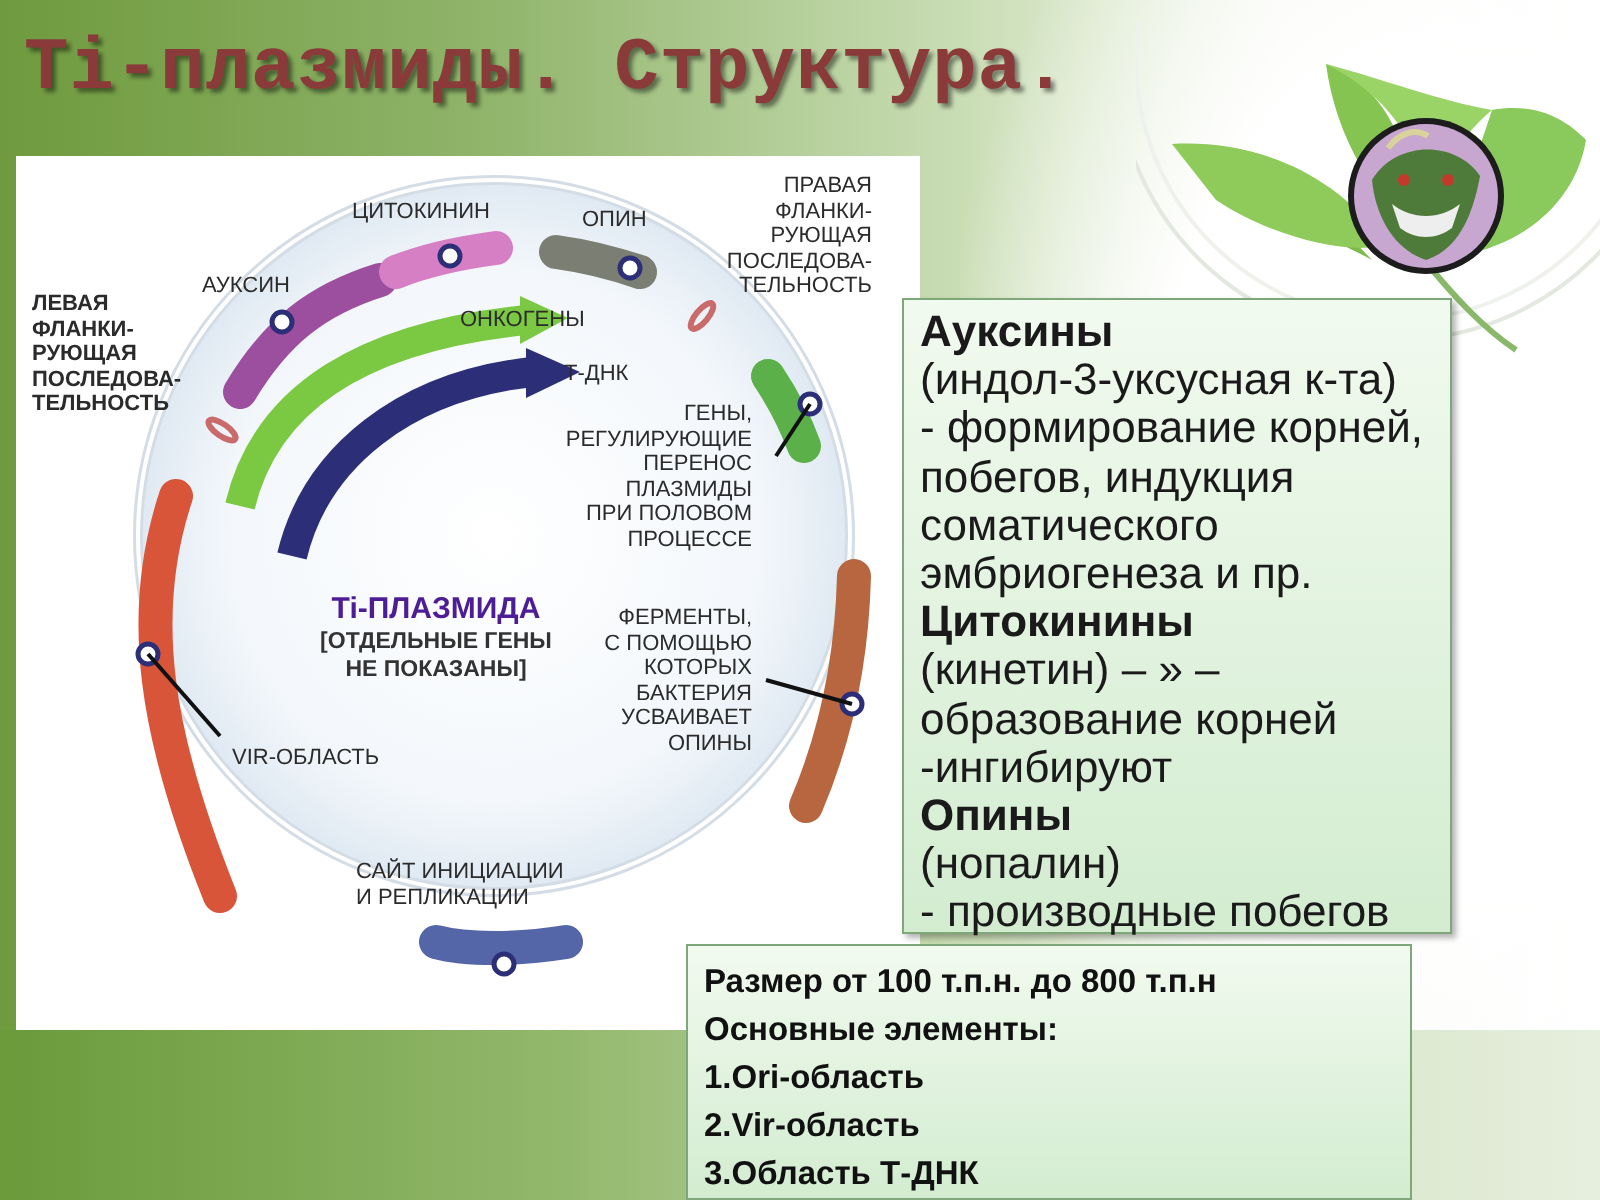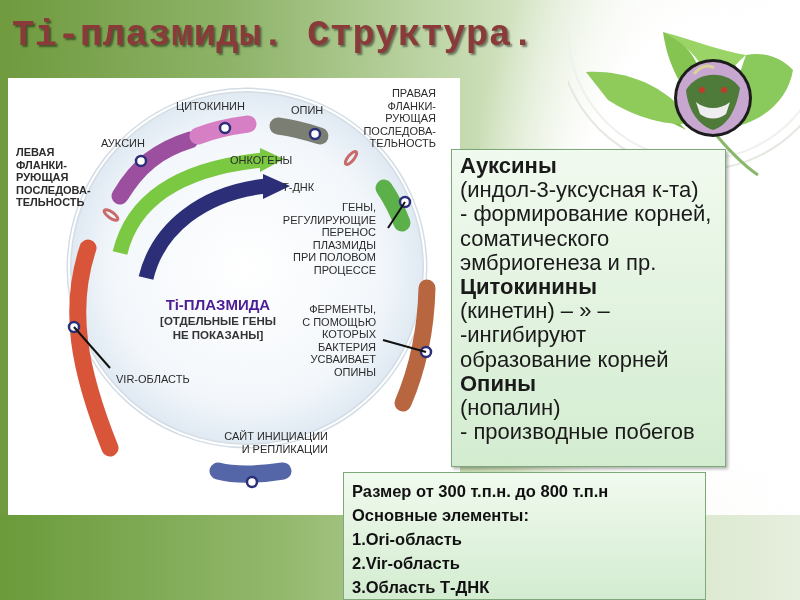--- a/index.html
+++ b/index.html
@@ -25,21 +25,21 @@
   .diagram-frame {
     position:absolute; left:8px; top:78px; width:452px; height:437px;
     background:#ffffff; overflow:hidden;
   }
   .diagram-frame svg { position:absolute; left:0; top:0; }
   .lbl {
     position:absolute; font-family:"Liberation Sans", sans-serif;
     font-size:11px; color:#2b2b2b; line-height:12.5px; text-transform:uppercase;
   }
   .lbl.r { text-align:right; }
-  .lbl.c { text-align:right; }
+  .lbl.c { text-align:left; }
   .center-title {
     position:absolute; left:130px; top:218px; width:160px; text-align:center;
     font-weight:bold; font-size:15px; color:#4c1d95;
   }
   .center-sub {
     position:absolute; left:120px; top:236px; width:180px; text-align:center;
     font-weight:bold; font-size:11.5px; color:#333; line-height:14px;
   }
   .leaf-area { position:absolute; left:568px; top:10px; width:232px; height:170px; }
   .info-box {
@@ -181,30 +181,31 @@
   <div class="center-sub">
     <span class="line">[ОТДЕЛЬНЫЕ ГЕНЫ</span>
     <span class="line">НЕ ПОКАЗАНЫ]</span>
   </div>
 </div>
 
 <div class="info-box">
   <span class="line b">Ауксины</span>
   <span class="line">(индол-3-уксусная к-та)</span>
   <span class="line">- формирование корней,</span>
+  <span class="line">побегов, индукция</span>
   <span class="line">соматического</span>
   <span class="line">эмбриогенеза и пр.</span>
   <span class="line b">Цитокинины</span>
   <span class="line">(кинетин) – » –</span>
+  <span class="line">образование корней</span>
   <span class="line">-ингибируют</span>
-  <span class="line">образование корней</span>
   <span class="line b">Опины</span>
   <span class="line">(нопалин)</span>
   <span class="line">- производные побегов</span>
 </div>
 
 <div class="size-box">
-  <span class="line">Размер от 300 т.п.н. до 800 т.п.н</span>
+  <span class="line">Размер от 100 т.п.н. до 800 т.п.н</span>
   <span class="line">Основные элементы:</span>
   <span class="line">1.Ori-область</span>
   <span class="line">2.Vir-область</span>
   <span class="line">3.Область Т-ДНК</span>
 </div>
 
 </body></html>

